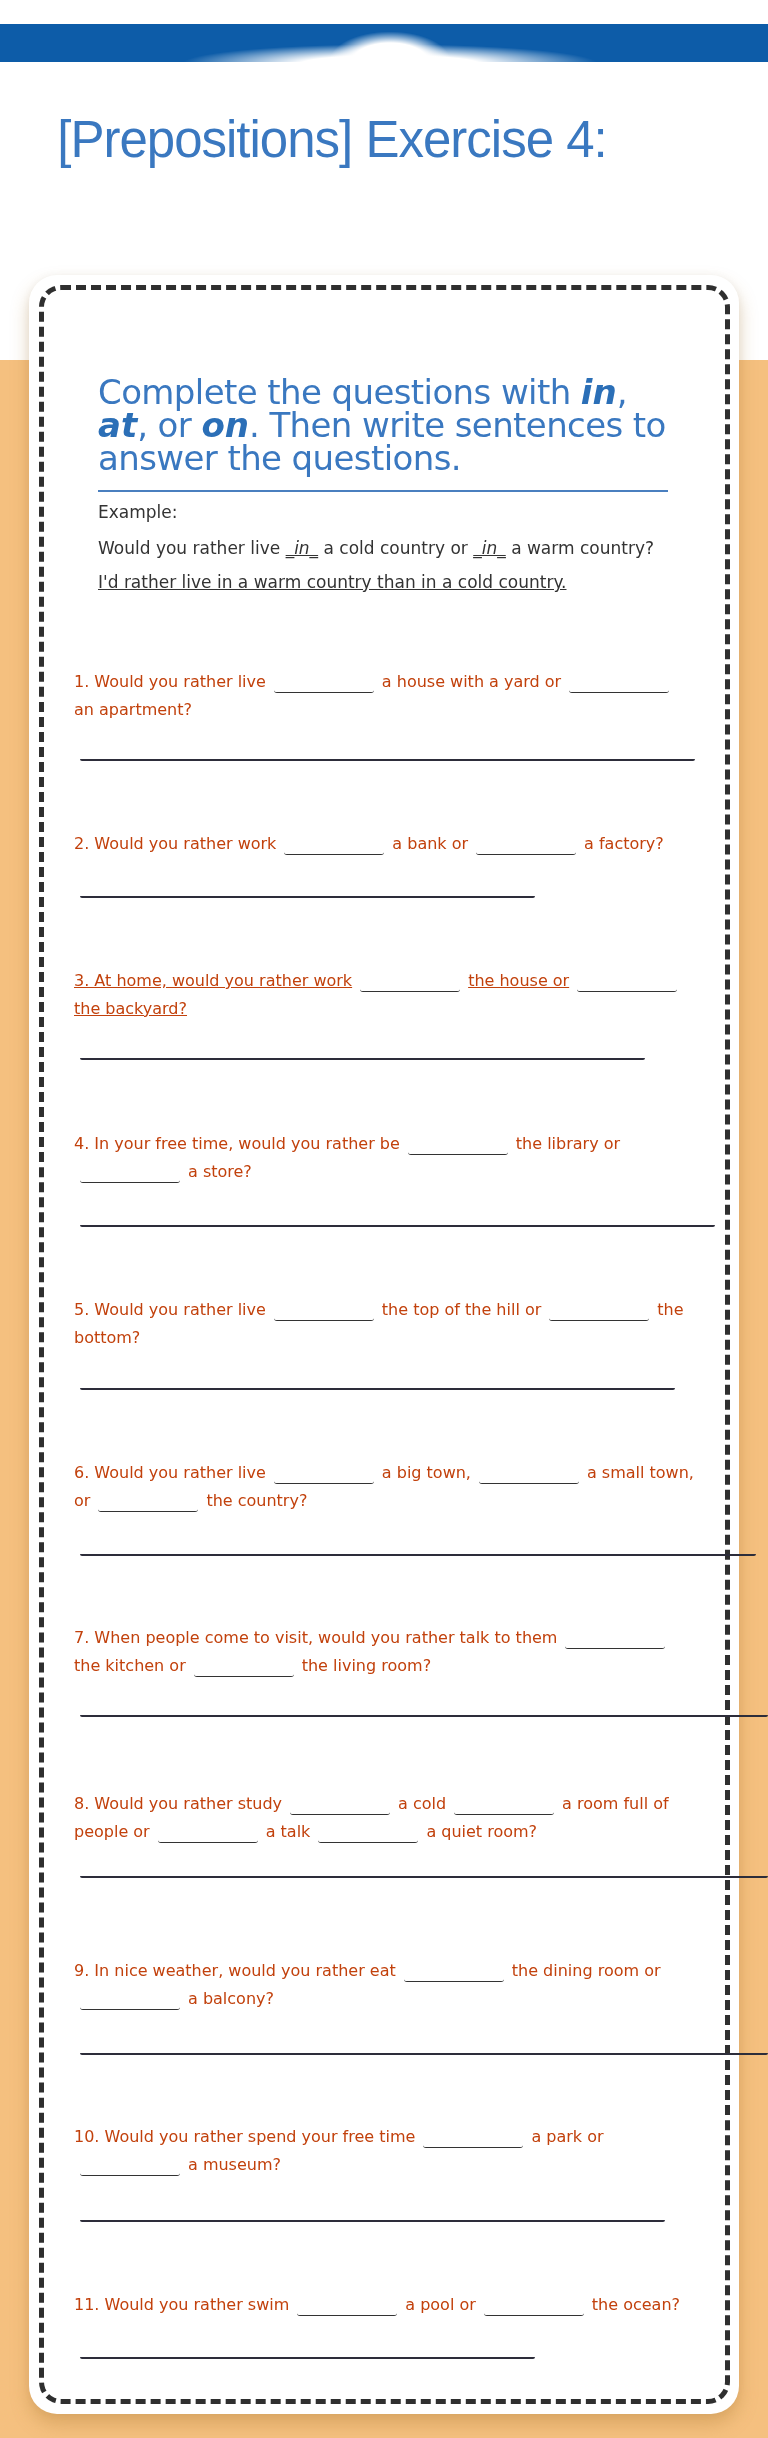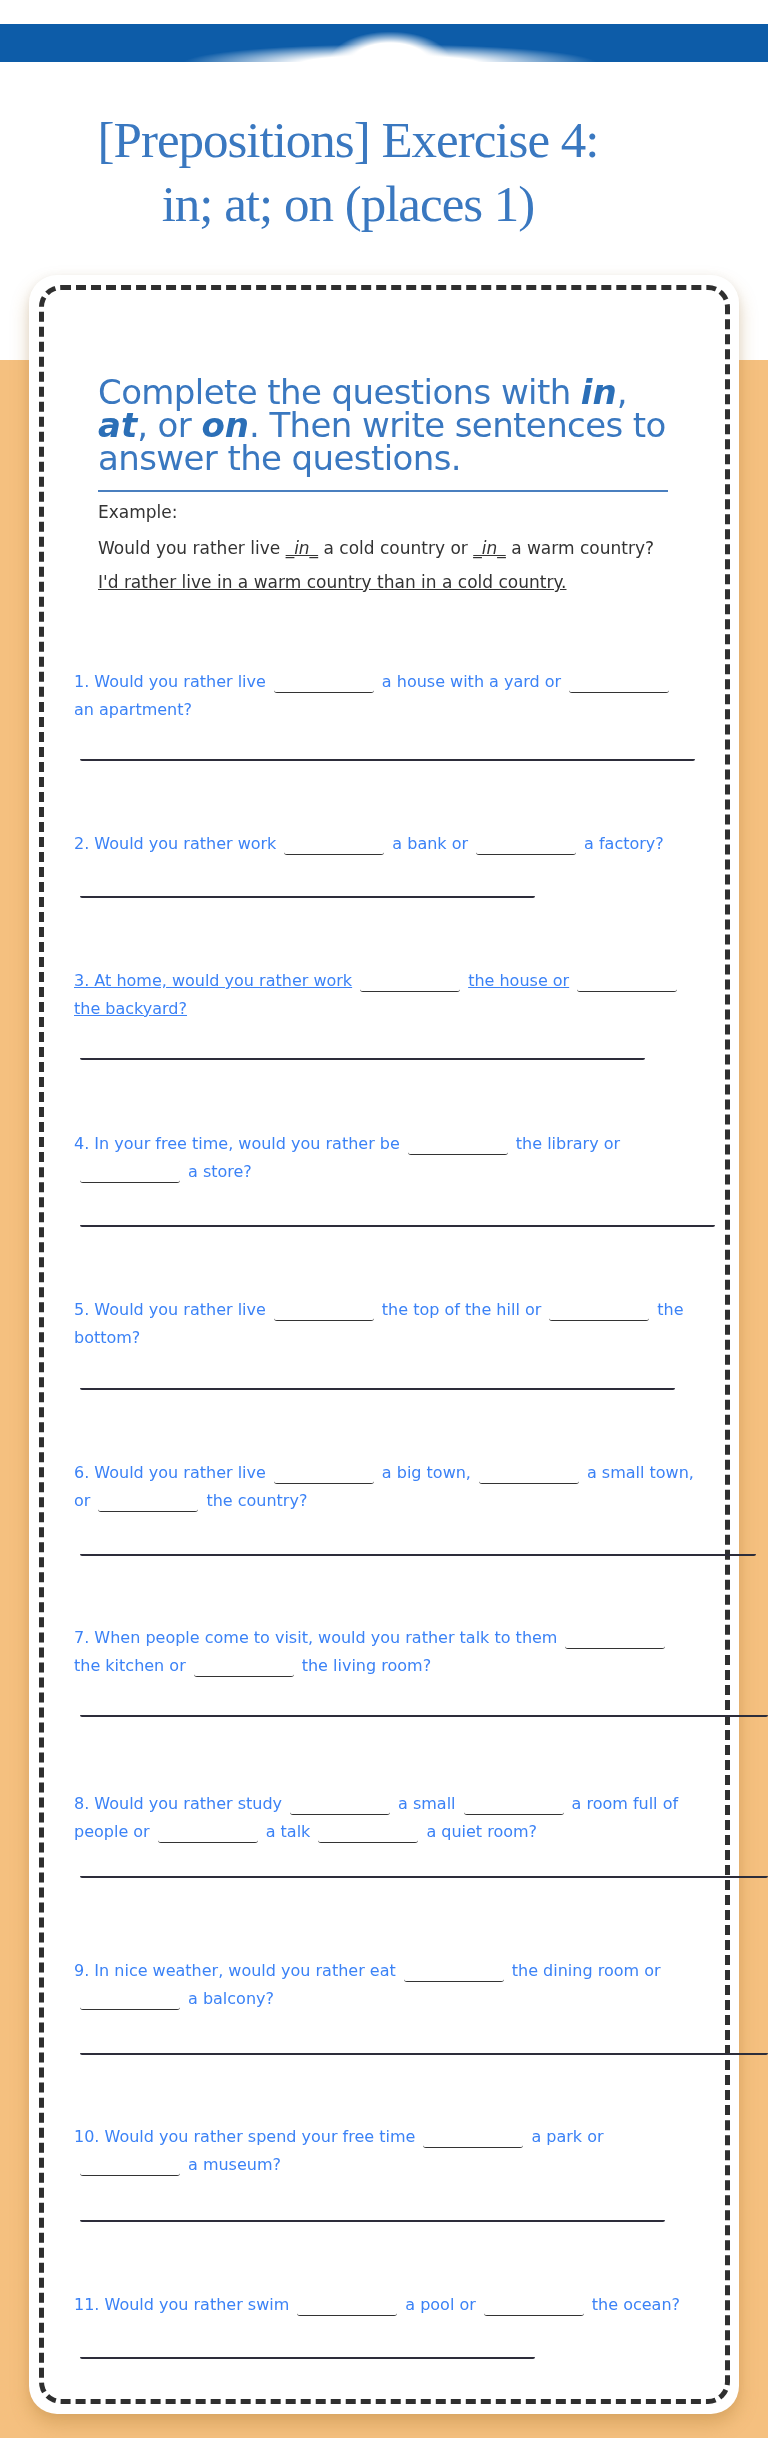--- a/index.html
+++ b/index.html
@@ -13,23 +13,23 @@
   .top-band-notch {
     position: absolute; left: 180px; top: 44px; width: 420px; height: 18px;
     background: radial-gradient(ellipse at 50% 110%, #ffffff 0%, #ffffff 30%, rgba(255,255,255,0.0) 70%);
   }
   .top-band-peak {
     position: absolute; left: 330px; top: 32px; width: 120px; height: 30px;
     background: radial-gradient(ellipse at 50% 100%, #ffffff 0%, #ffffff 45%, rgba(255,255,255,0) 72%);
   }
 
   .page-title {
-    position: absolute; left: 16px; top: 108px; width: 664px;
+    position: absolute; left: 0; top: 108px; width: 664px;
     text-align: center; color: #3a78c0;
-    font-family: Liberation Serif, serif; font-size: 51px; line-height: 64px;
+    font-family: Liberation Sans, sans-serif; font-size: 51px; line-height: 64px;
     letter-spacing: -1px; font-weight: normal;
   }
 
   .orange-bg {
     position: absolute; left: 0; top: 360px; width: 768px; height: 2078px;
     background: #f5c07f;
   }
 
   .card {
     position: absolute; left: 29px; top: 275px; width: 710px; height: 2139px;
@@ -56,42 +56,41 @@
   .ex-label, .ex-q, .ex-a {
     position: absolute; left: 98px; font-size: 17px; color: #333333;
   }
   .ex-label { top: 502px; }
   .ex-q { top: 538px; }
   .ex-a { top: 572px; text-decoration: underline; }
   .ex-blank { font-style: italic; text-decoration: underline; }
 
   .q {
     position: absolute; left: 74px; width: 625px;
-    font-size: 16px; line-height: 28px; color: #3b82f6;
+    font-size: 16px; line-height: 28px; color: #c2410c;
   }
   .blank {
     display: inline-block; width: 100px; height: 18px; margin: 0 8px;
     border-bottom: 1.5px solid #333333; border-radius: 0 0 3px 3px;
     vertical-align: -6px;
   }
   .ans-line {
     position: absolute; left: 80px; height: 2px; background: #2d2d3a;
     border-radius: 0 0 3px 3px;
   }
 </style>
 </head>
 <body>
 
 <div class="top-band"></div>
 <div class="top-band-notch"></div>
 <div class="top-band-peak"></div>
 
 <h1 class="page-title">
   <div>[Prepositions] Exercise 4:</div>
-  <div>in; at; on (places 1)</div>
 </h1>
 
 <div class="orange-bg"></div>
 <div class="card"></div>
 <div class="card-dash"></div>
 
 <div class="instr"><span>Complete the questions with </span><span class="kw">in</span><span>, </span><span class="kw">at</span><span>, or </span><span class="kw">on</span><span>. Then write sentences to answer the questions.</span></div>
 <div class="instr-rule"></div>
 
 <div class="ex-label">Example:</div>
@@ -112,21 +111,21 @@
 
 <div class="q" style="top:1296px;"><span>5. Would you rather live</span><span class="blank"></span><span>the top of the hill or</span><span class="blank"></span><span>the bottom?</span></div>
 <div class="ans-line" style="top:1388px; width:595px;"></div>
 
 <div class="q" style="top:1459px;"><span>6. Would you rather live</span><span class="blank"></span><span>a big town,</span><span class="blank"></span><span>a small town, or</span><span class="blank"></span><span>the country?</span></div>
 <div class="ans-line" style="top:1554px; width:676px;"></div>
 
 <div class="q" style="top:1624px;"><span>7. When people come to visit, would you rather talk to them</span><span class="blank"></span><span>the kitchen or</span><span class="blank"></span><span>the living room?</span></div>
 <div class="ans-line" style="top:1715px; width:688px;"></div>
 
-<div class="q" style="top:1790px;"><span>8. Would you rather study</span><span class="blank"></span><span>a small</span><span class="blank"></span><span>a room full of people or</span><span class="blank"></span><span>a talk</span><span class="blank"></span><span>a quiet room?</span></div>
+<div class="q" style="top:1790px;"><span>8. Would you rather study</span><span class="blank"></span><span>a cold</span><span class="blank"></span><span>a room full of people or</span><span class="blank"></span><span>a talk</span><span class="blank"></span><span>a quiet room?</span></div>
 <div class="ans-line" style="top:1876px; width:688px;"></div>
 
 <div class="q" style="top:1957px;"><span>9. In nice weather, would you rather eat</span><span class="blank"></span><span>the dining room or</span><br><span class="blank" style="margin-left:6px;"></span><span>a balcony?</span></div>
 <div class="ans-line" style="top:2053px; width:688px;"></div>
 
 <div class="q" style="top:2123px;"><span>10. Would you rather spend your free time</span><span class="blank"></span><span>a park or</span><br><span class="blank" style="margin-left:6px;"></span><span>a museum?</span></div>
 <div class="ans-line" style="top:2220px; width:585px;"></div>
 
 <div class="q" style="top:2291px;"><span>11. Would you rather swim</span><span class="blank"></span><span>a pool or</span><span class="blank"></span><span>the ocean?</span></div>
 <div class="ans-line" style="top:2357px; width:455px;"></div>

